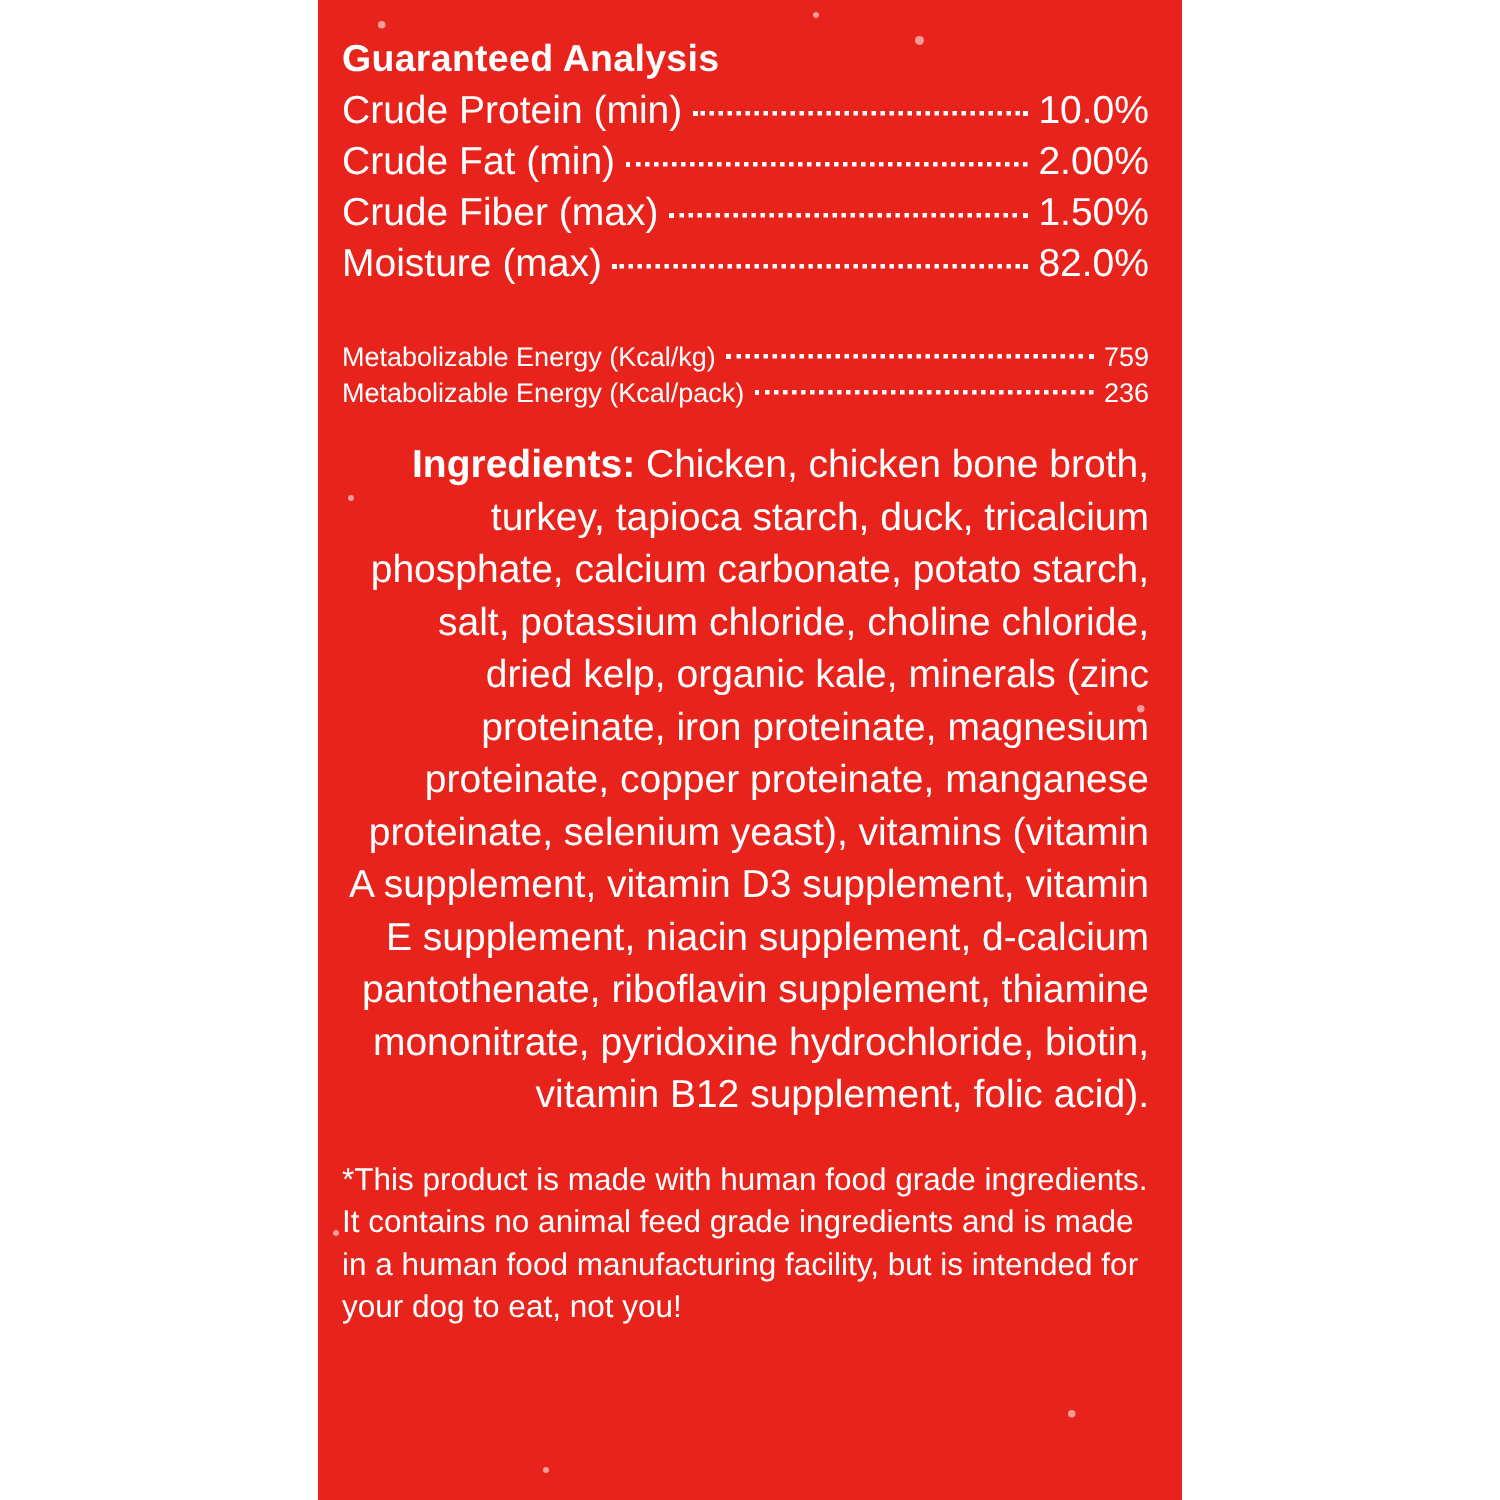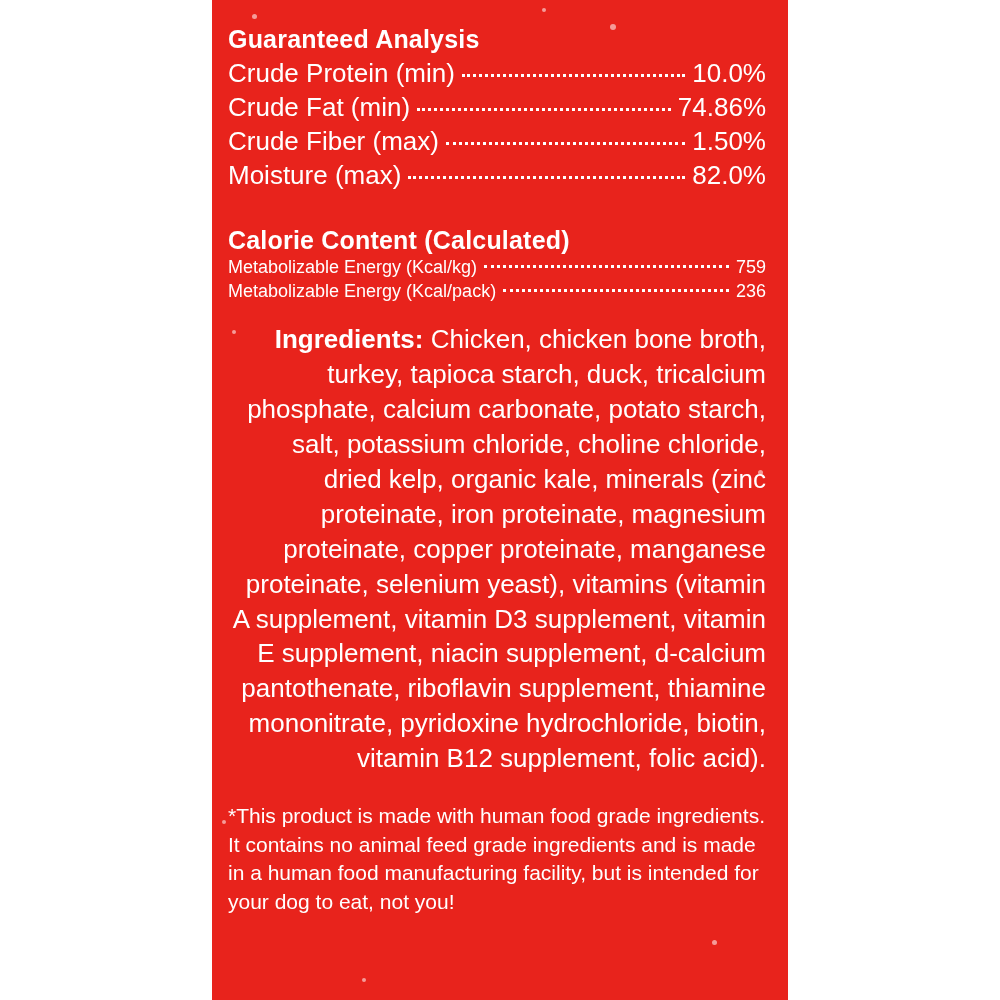--- a/index.html
+++ b/index.html
@@ -110,37 +110,36 @@
 
     <div class="ga-rows">
       <div class="ga-row">
         <span class="ga-name">Crude Protein (min)</span>
         <span class="ga-dots"></span>
         <span class="ga-val">10.0%</span>
       </div>
       <div class="ga-row">
         <span class="ga-name">Crude Fat (min)</span>
         <span class="ga-dots"></span>
-        <span class="ga-val">74.86%</span>
+        <span class="ga-val">2.00%</span>
       </div>
       <div class="ga-row">
         <span class="ga-name">Crude Fiber (max)</span>
         <span class="ga-dots"></span>
         <span class="ga-val">1.50%</span>
       </div>
       <div class="ga-row">
         <span class="ga-name">Moisture (max)</span>
         <span class="ga-dots"></span>
         <span class="ga-val">82.0%</span>
       </div>
     </div>
 
     <div class="section-gap"></div>
 
-    <h2 class="heading">Calorie Content (Calculated)</h2>
 
     <div class="cal-rows">
       <div class="ga-row">
         <span class="ga-name">Metabolizable Energy (Kcal/kg)</span>
         <span class="ga-dots"></span>
         <span class="ga-val">759</span>
       </div>
       <div class="ga-row">
         <span class="ga-name">Metabolizable Energy (Kcal/pack)</span>
         <span class="ga-dots"></span>

